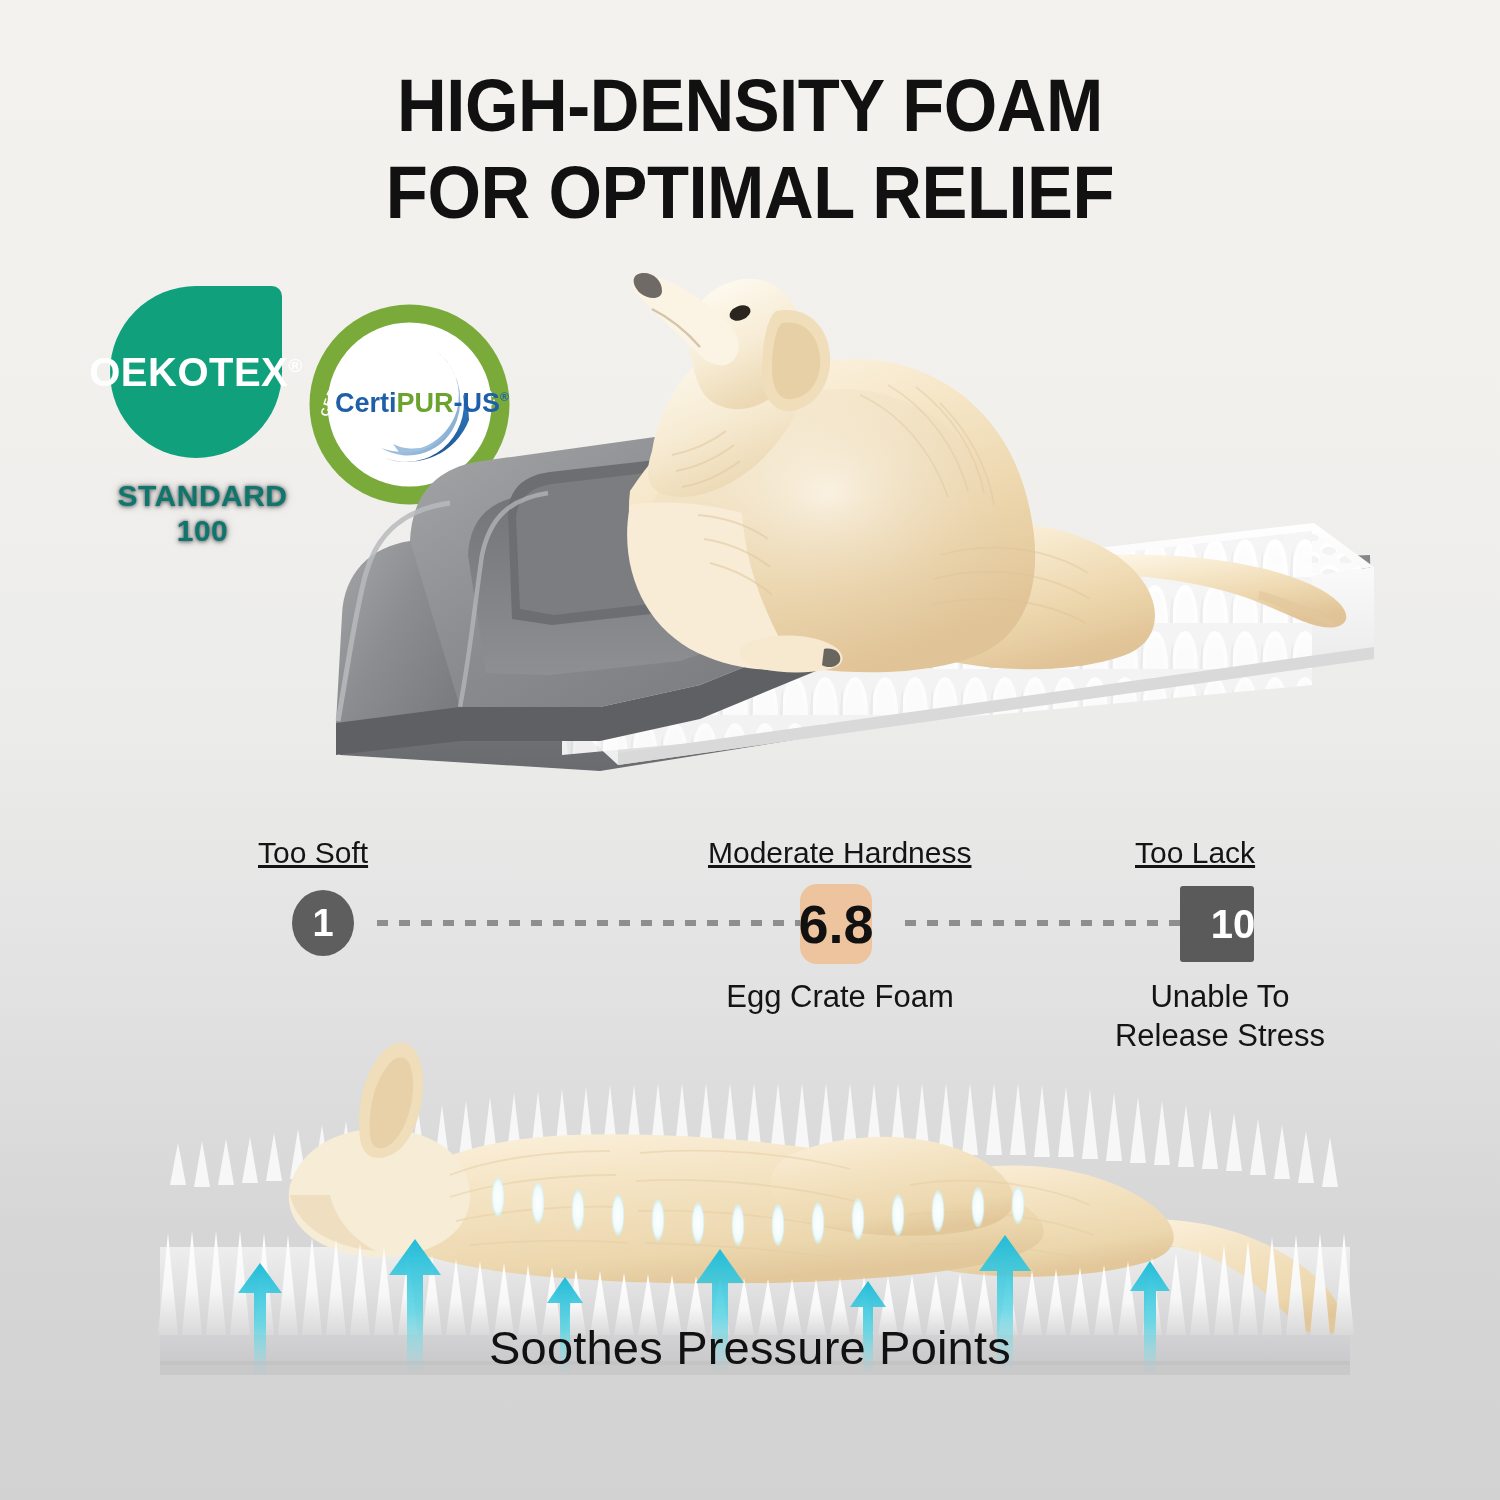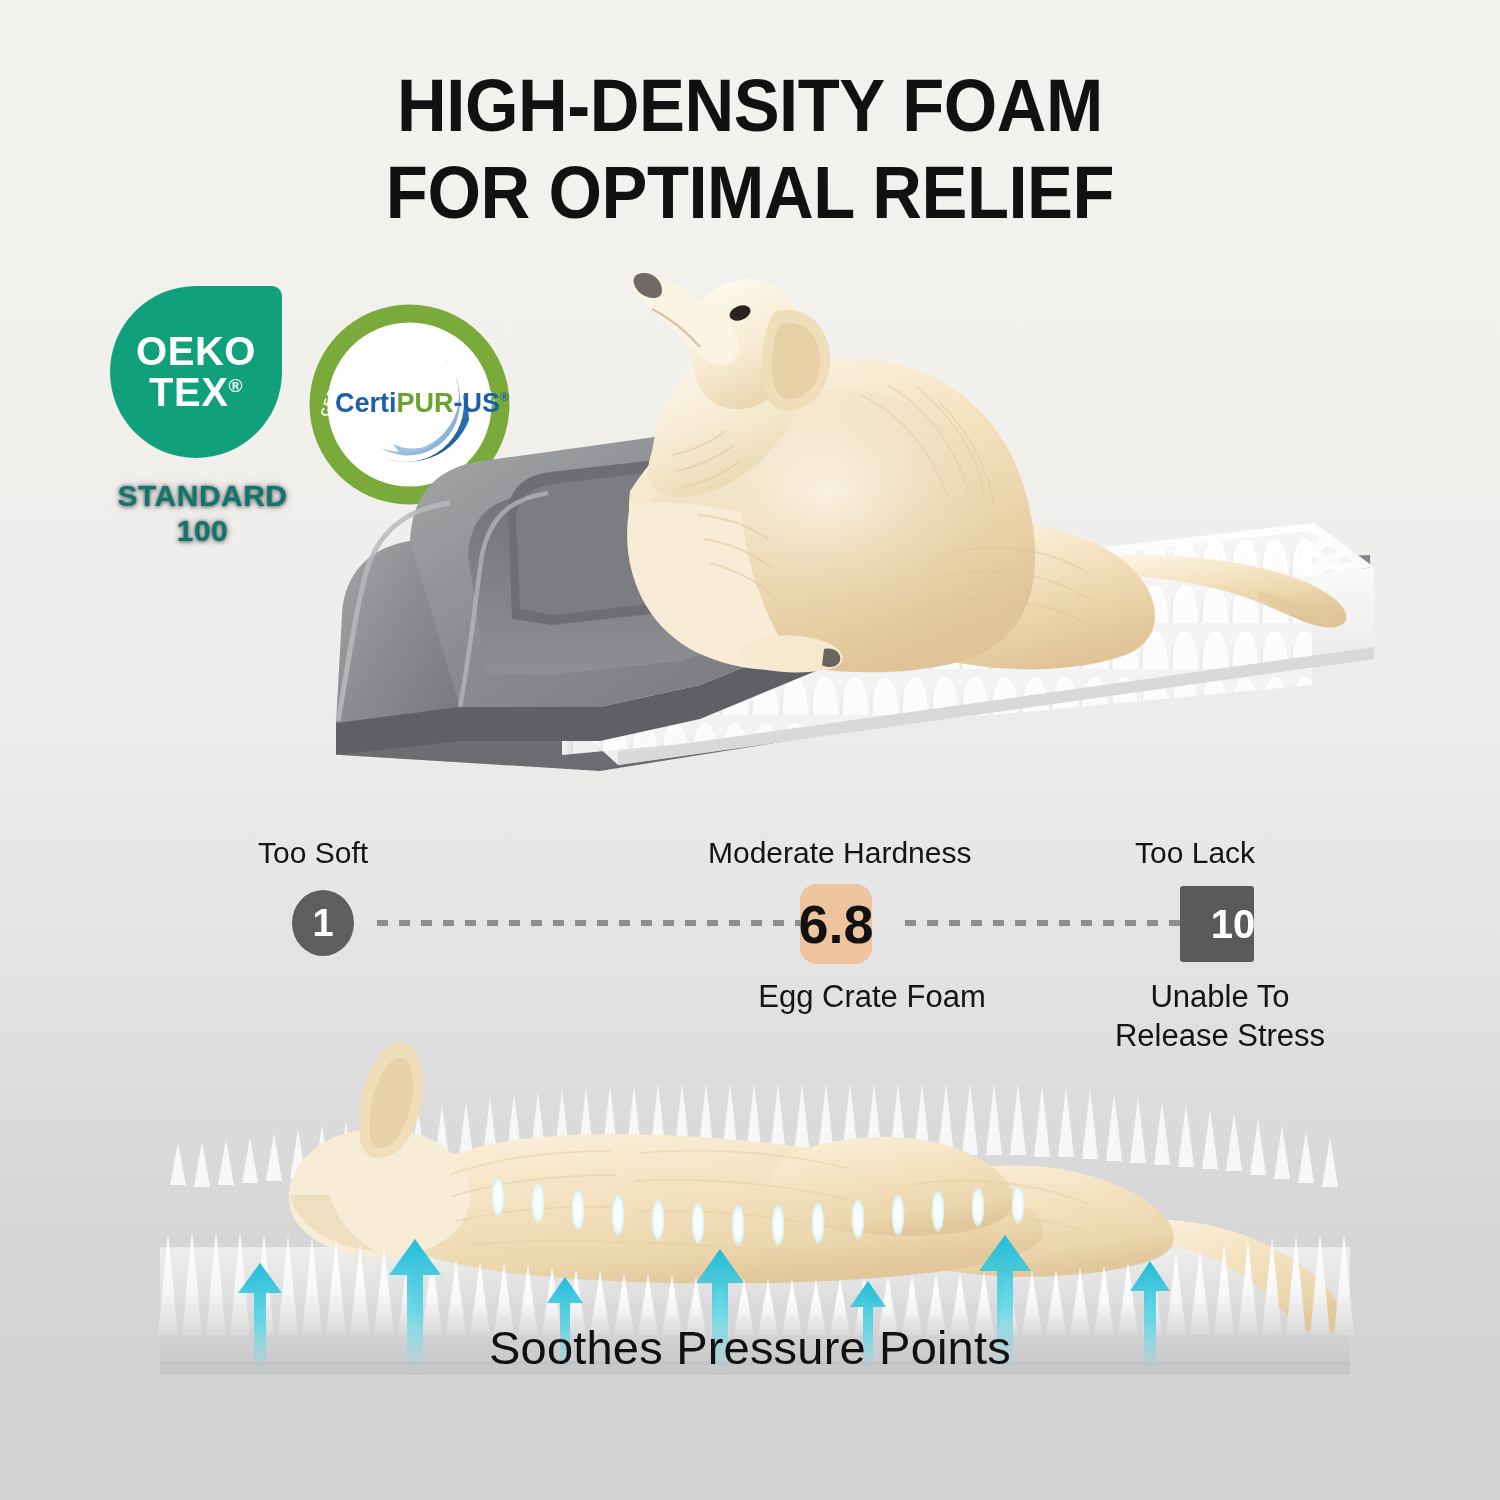--- a/index.html
+++ b/index.html
@@ -17,41 +17,41 @@
     letter-spacing:-0.5px; white-space:pre-line;
     font-family:"Liberation Sans", sans-serif;
     transform:scaleX(0.93); transform-origin:center top;
   }
 
   
   .oeko-wrap { position:absolute; left:110px; top:286px; width:185px; }
   .oeko-drop {
     width:172px; height:172px; background:#10a17c;
     border-radius:86px 10px 86px 86px;
-    display:flex; flex-direction:column; align-items:center; justify-content:center;
+    display:flex; flex-direction:row; align-items:center; justify-content:center;
     color:#fff;
   }
   .oeko-l1 { font-size:40px; font-weight:700; letter-spacing:0.5px; line-height:1.02; }
   .oeko-l2 { font-size:40px; font-weight:700; letter-spacing:0.5px; line-height:1.05; }
   .oeko-l2 sup { font-size:19px; vertical-align:super; font-weight:700; }
   .oeko-std {
     margin-top:20px; text-align:center; color:#0f766e; font-weight:700;
     font-size:30px; line-height:1.18; letter-spacing:0.5px; white-space:pre-line;
     text-shadow:0 0 3px rgba(120,120,120,.95), 0 1px 4px rgba(90,90,90,.7), 0 0 9px rgba(130,130,130,.6);
   }
 
   
   .certi { position:absolute; left:307px; top:302px; width:205px; height:205px; }
 
   
   .hero { position:absolute; left:300px; top:255px; width:1080px; height:560px; }
 
   
   .scale { position:absolute; left:150px; top:836px; width:1230px; height:215px; }
-  .sc-label-top { position:absolute; font-size:30px; color:#141414; white-space:nowrap; }
+  .sc-label-top { position:absolute; font-size:30px; color:#141414; white-space:nowrap;text-decoration:underline; }
   .sc-label-bot { position:absolute; font-size:31px; color:#141414; text-align:center; line-height:1.25; white-space:pre-line; }
   .sc-track { position:absolute; left:165px; top:84px; width:905px; height:6px; }
   .dash-seg { position:absolute; top:0; height:6px;
     background-image:repeating-linear-gradient(90deg,#8e8e8e 0,#8e8e8e 11px,transparent 11px,transparent 22px); }
   .marker { position:absolute; display:flex; align-items:center; justify-content:center;
     font-weight:700; z-index:3; }
   .m1 { left:142px; top:54px; width:62px; height:66px; border-radius:50%; background:#5e5e5e; color:#fff; font-size:38px; }
   .m68 { left:650px; top:48px; width:72px; height:80px; border-radius:17px; background:#eec49e; color:#111; font-size:54px; }
   .m10 { left:1030px; top:50px; width:74px; height:76px; border-radius:3px; background:#5a5a5a; color:#fff; font-size:40px;padding-left:32px; }
 
@@ -276,21 +276,21 @@
 
   <div class="sc-track">
     <div class="dash-seg" style="left:62px;  width:448px;"></div>
     <div class="dash-seg" style="left:590px; width:350px;"></div>
   </div>
 
   <div class="marker m1">1</div>
   <div class="marker m68">6.8</div>
   <div class="marker m10">10</div>
 
-  <div class="sc-label-bot" style="left:567px; top:142px; width:310px;">Egg Crate Foam</div>
+  <div class="sc-label-bot" style="left:535px; top:142px; width:310px;">Egg Crate Foam</div>
   <div class="sc-label-bot" style="left:915px; top:142px; width:310px;">Unable To
 Release Stress</div>
 </div>
 
 <div class="bottom">
   <svg viewBox="0 0 1210 355" width="1210" height="355">
     <defs>
       <linearGradient id="arrG" x1="0" y1="1" x2="0" y2="0">
         <stop offset="0" stop-color="#7fe3ef" stop-opacity="0.12"></stop>
         <stop offset="0.45" stop-color="#4fd3e4" stop-opacity="0.8"></stop>

